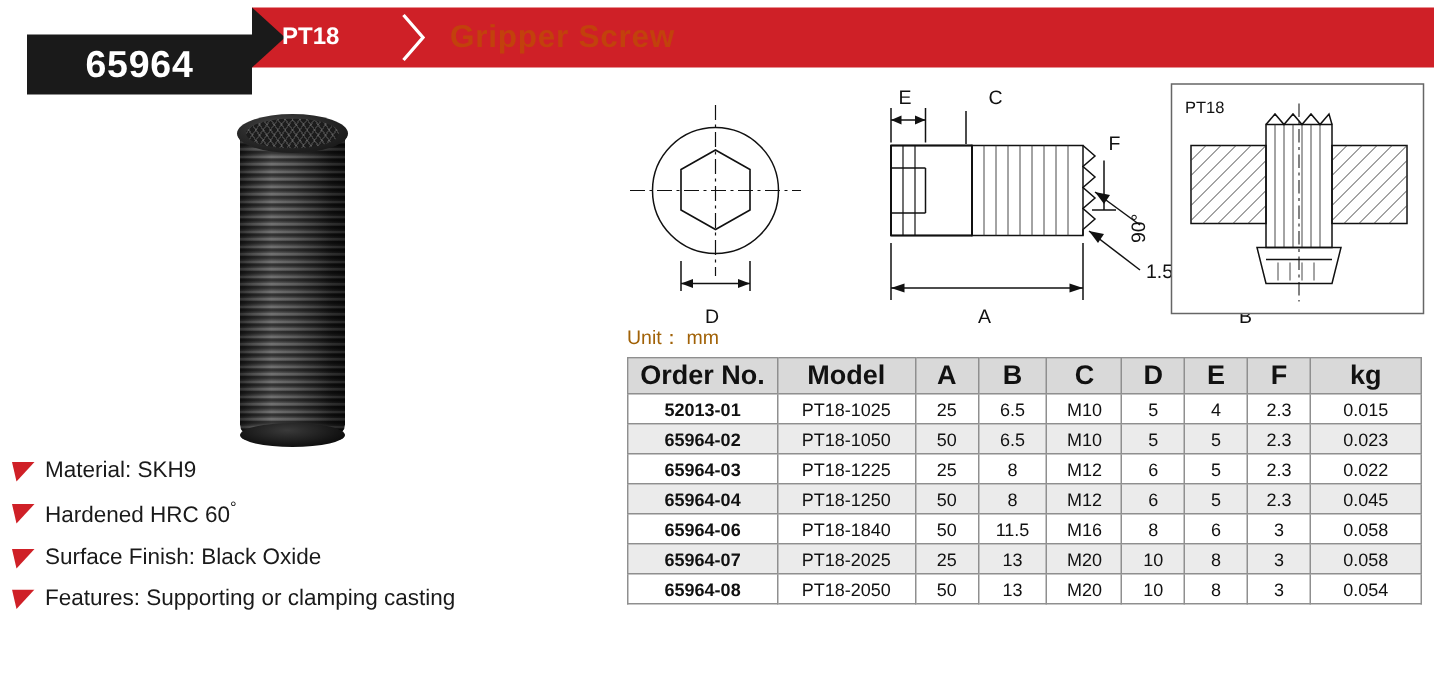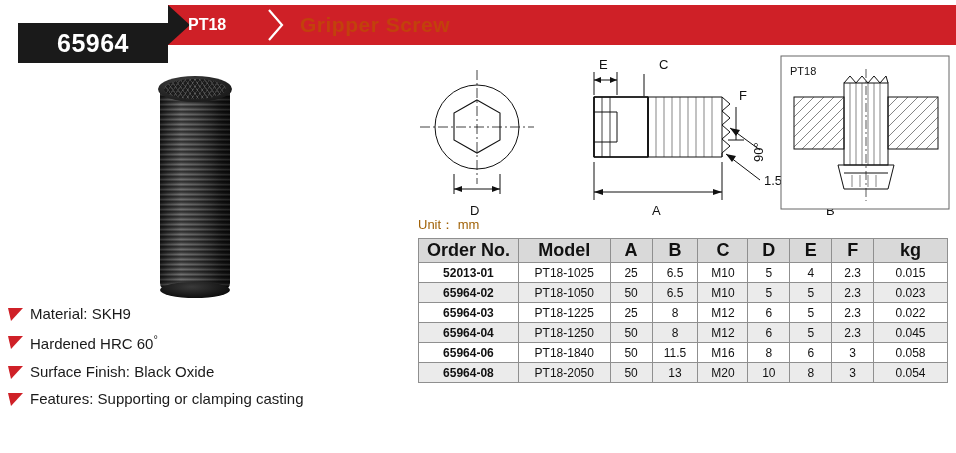--- a/index.html
+++ b/index.html
@@ -502,20 +502,31 @@
         <td>PT18-1840</td>
         <td>50</td>
         <td>11.5</td>
         <td>M16</td>
         <td>8</td>
         <td>6</td>
         <td>3</td>
         <td>0.058</td>
       </tr>
       <tr>
+        <td class="c-order">65964-07</td>
+        <td>PT18-2025</td>
+        <td>25</td>
+        <td>13</td>
+        <td>M20</td>
+        <td>10</td>
+        <td>8</td>
+        <td>3</td>
+        <td>0.058</td>
+      </tr>
+      <tr>
         <td class="c-order">65964-08</td>
         <td>PT18-2050</td>
         <td>50</td>
         <td>13</td>
         <td>M20</td>
         <td>10</td>
         <td>8</td>
         <td>3</td>
         <td>0.054</td>
       </tr>

